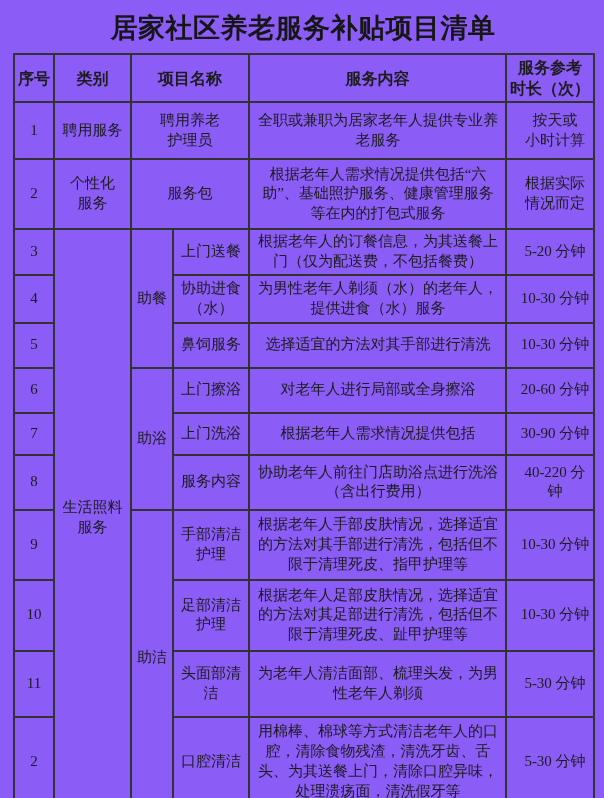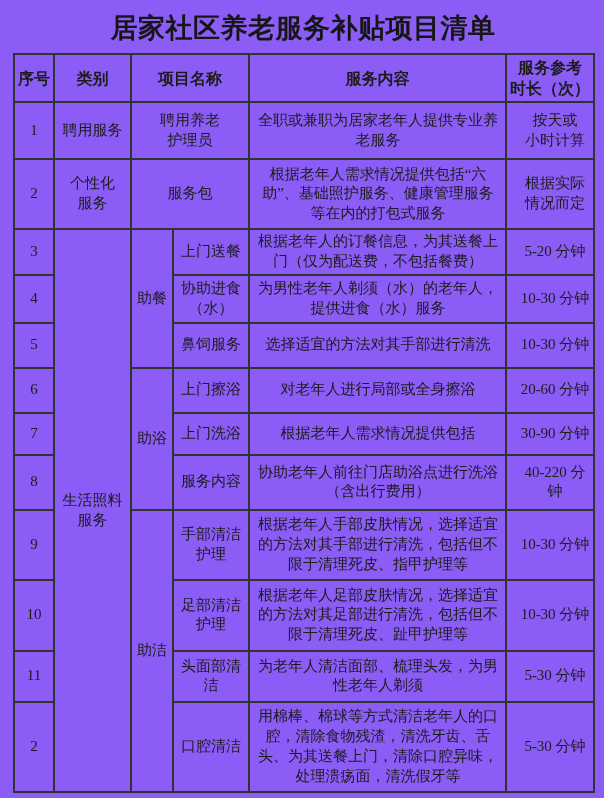--- a/index.html
+++ b/index.html
@@ -167,21 +167,21 @@
     </tr>
 
     <tr style="height:71px;">
       <td>10</td>
       <td>足部清洁
 护理</td>
       <td class="content">根据老年人足部皮肤情况，选择适宜的方法对其足部进行清洗，包括但不限于清理死皮、趾甲护理等</td>
       <td class="dur">10-30 分钟</td>
     </tr>
 
-    <tr style="height:51px;">
+    <tr style="height:66px;">
       <td>11</td>
       <td>头面部清
 洁</td>
       <td class="content">为老年人清洁面部、梳理头发，为男性老年人剃须</td>
       <td class="dur">5-30 分钟</td>
     </tr>
 
     <tr style="height:90px;">
       <td>2</td>
       <td>口腔清洁</td>

